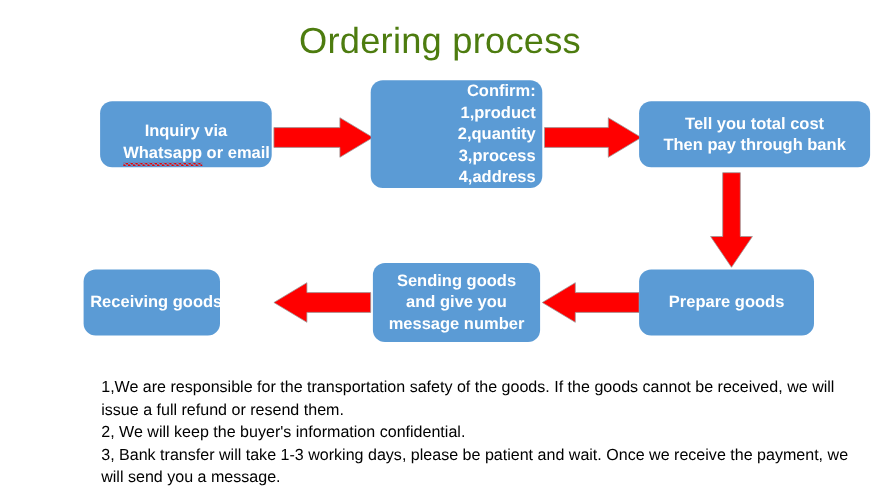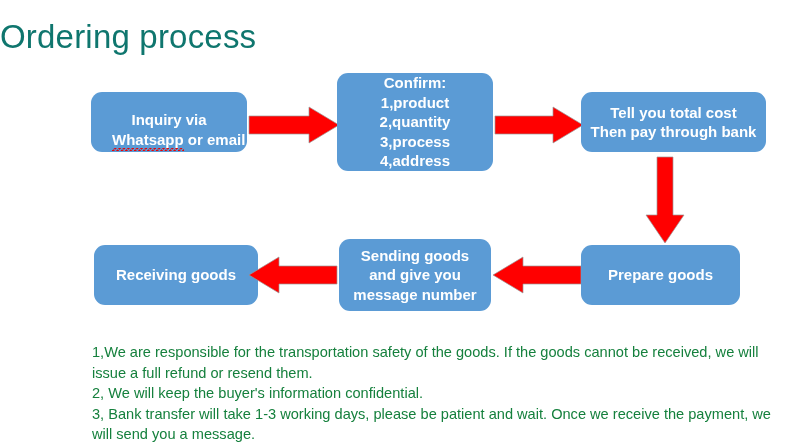--- a/index.html
+++ b/index.html
@@ -9,23 +9,24 @@
     font-family:"Liberation Sans", sans-serif;
     overflow:hidden;
     position:relative;
   }
   #canvas{position:relative;width:800px;height:448px;}
 
   
   .title{
     position:absolute;
     left:0;top:16px;width:800px;
+    text-align:center;
     font-size:33px;
     font-weight:300;
-    color:#0f766e;
+    color:#4d7c0f;
     letter-spacing:0.2px;
     line-height:42px;
     white-space:nowrap;
   }
 
   
   .node{
     position:absolute;
     background:#5B9BD5;
     border-radius:11px;
@@ -65,21 +66,21 @@
   
   .arrow{position:absolute;}
   .arrow svg{display:block;overflow:visible;}
 
   
   .notes{
     position:absolute;
     left:92px;top:342px;
     width:690px;
     font-size:14.6px;
-    color:#15803d;
+    color:#000000;
     line-height:20.6px;
     font-weight:400;
   }
   .notes p{margin:0;padding:0;}
 </style>
 </head>
 <body>
 
 <div id="canvas">
 
@@ -91,50 +92,50 @@
       <span class="ln"><span class="misspell">Whatsapp</span><span> or email</span></span>
     </span>
   </div>
 
   <div class="arrow" style="left:249px;top:107px;">
     <svg width="90" height="36" viewBox="0 0 90 36">
       <path d="M0,9 L60,9 L60,0 L90,18 L60,36 L60,27 L0,27 Z" fill="#FF0000" stroke="#9a9a9a" stroke-width="0.7"></path>
     </svg>
   </div>
 
-  <div class="node" style="left:337px;top:73px;width:156px;height:98px;">
+  <div class="node" style="left:337px;top:73px;width:156px;height:98px;text-align:right;">
     <span class="lines">
       <span class="ln">Confirm:</span>
       <span class="ln">1,product</span>
       <span class="ln">2,quantity</span>
       <span class="ln">3,process</span>
       <span class="ln">4,address</span>
     </span>
   </div>
 
   <div class="arrow" style="left:495px;top:107px;">
     <svg width="88" height="36" viewBox="0 0 88 36">
       <path d="M0,9 L58,9 L58,0 L88,18 L58,36 L58,27 L0,27 Z" fill="#FF0000" stroke="#9a9a9a" stroke-width="0.7"></path>
     </svg>
   </div>
 
-  <div class="node" style="left:581px;top:92px;width:185px;height:60px;justify-content:flex-end;">
+  <div class="node" style="left:581px;top:92px;width:210px;height:60px;justify-content:flex-end;">
     <span class="lines">
       <span class="ln">Tell you total cost</span>
       <span class="ln">Then pay through bank</span>
     </span>
   </div>
 
   <div class="arrow" style="left:646px;top:157px;">
     <svg width="38" height="86" viewBox="0 0 38 86">
       <path d="M11,0 L27,0 L27,58 L38,58 L19,86 L0,58 L11,58 Z" fill="#FF0000" stroke="#9a9a9a" stroke-width="0.7"></path>
     </svg>
   </div>
 
-  <div class="node" style="left:94px;top:245px;width:164px;height:60px;align-items:center;">
+  <div class="node" style="left:76px;top:245px;width:124px;height:60px;align-items:center;">
     <span class="lines">
       <span class="ln">Receiving goods</span>
     </span>
   </div>
 
   <div class="arrow" style="left:249px;top:257px;">
     <svg width="88" height="36" viewBox="0 0 88 36">
       <path d="M88,9 L30,9 L30,0 L0,18 L30,36 L30,27 L88,27 Z" fill="#FF0000" stroke="#9a9a9a" stroke-width="0.7"></path>
     </svg>
   </div>

